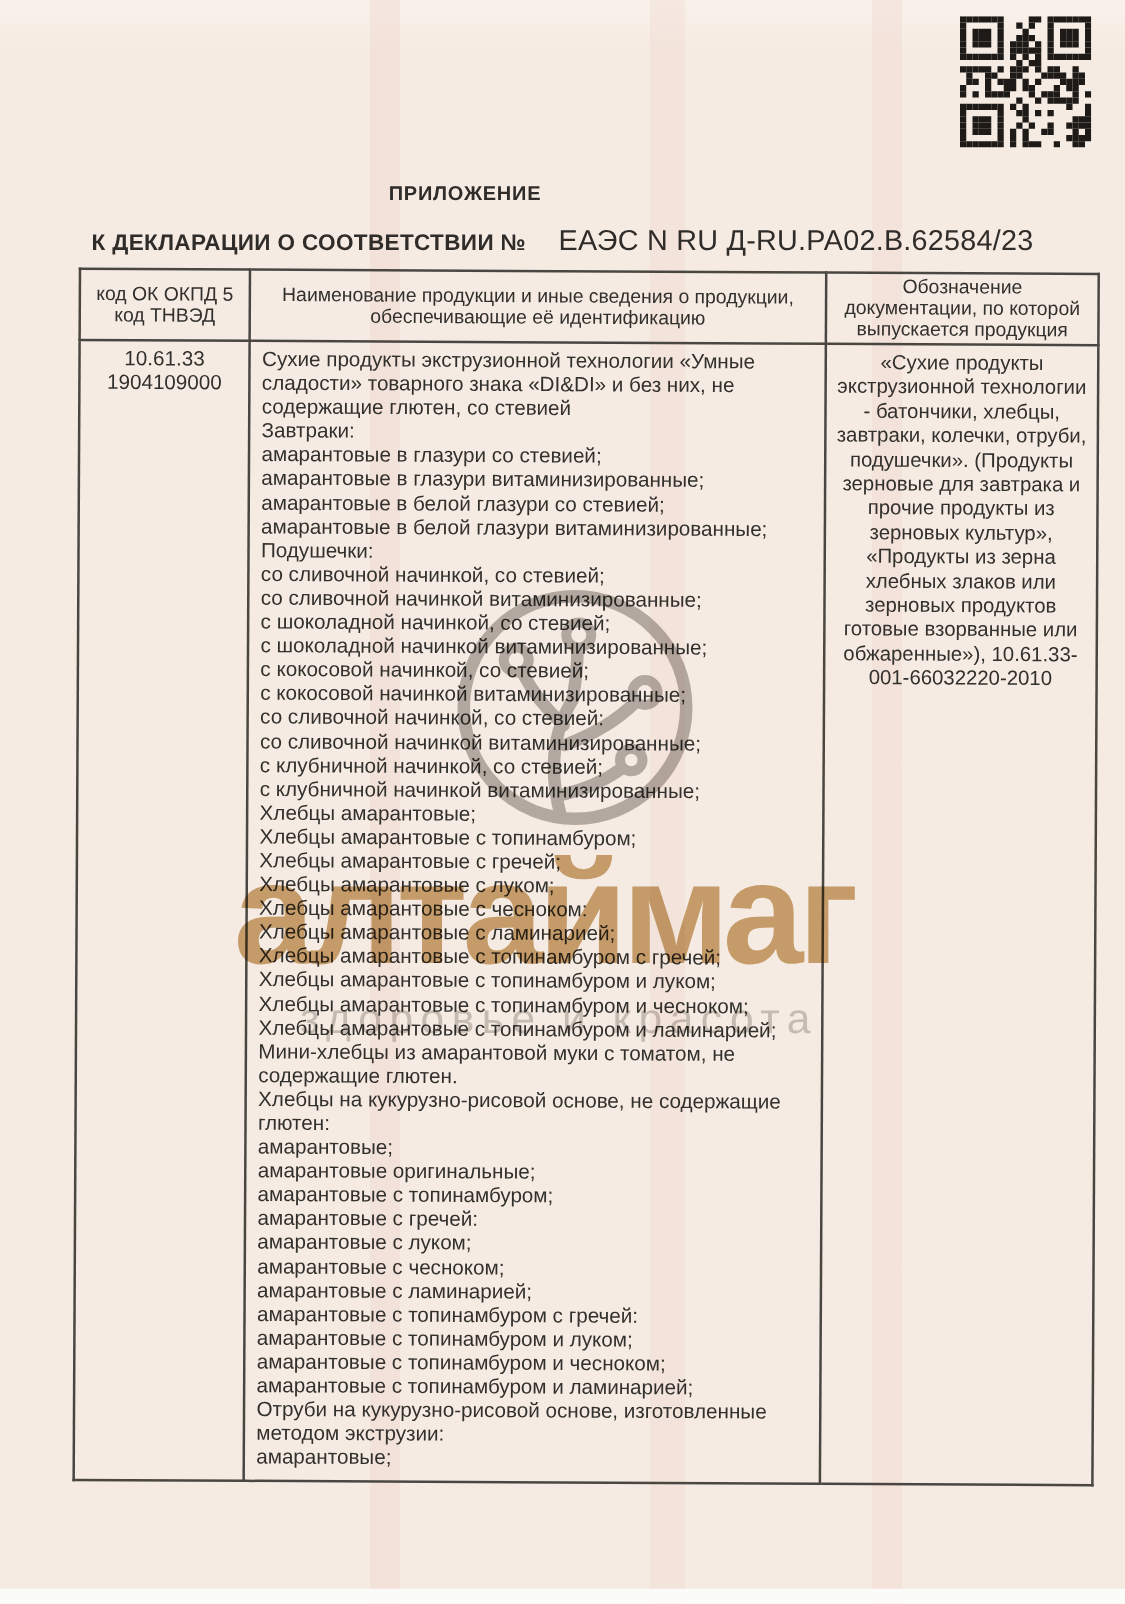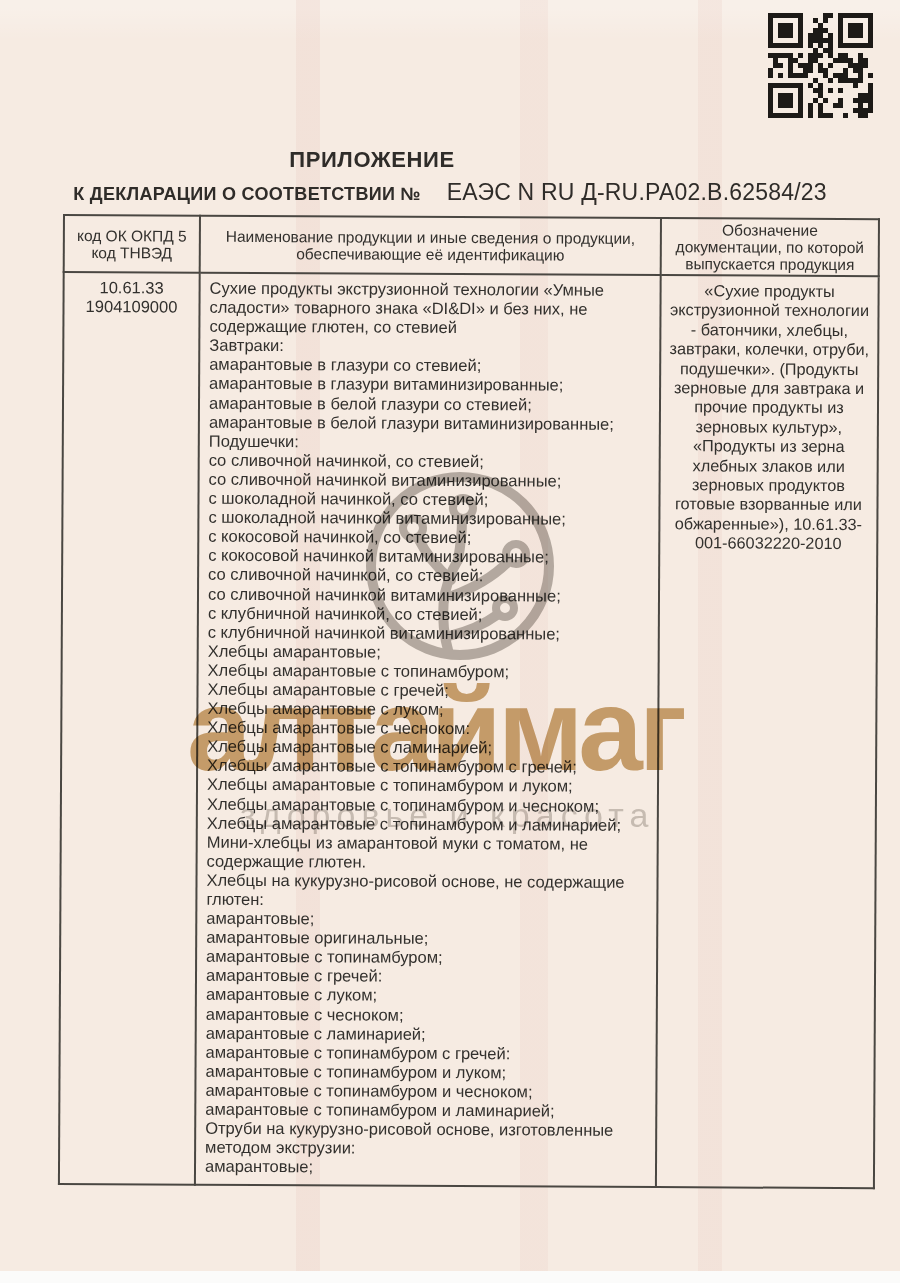--- a/index.html
+++ b/index.html
@@ -19,21 +19,21 @@
   }
   .bottom-strip{
     position:absolute;left:0;bottom:0;width:900px;height:12px;background:#fbfbfa;
   }
   .qr{
     position:absolute;left:768px;top:13px;width:105px;height:105px;
   }
   .qr svg{display:block;}
   .doc-title{
     position:absolute;left:0;top:147px;width:744px;text-align:center;
-    font-size:22px;font-weight:bold;color:#2f2c29;letter-spacing:.6px;
+    font-size:16px;font-weight:bold;color:#2f2c29;letter-spacing:.6px;
   }
   .doc-subtitle{
     position:absolute;left:0;top:179px;width:900px;
     display:flex;justify-content:center;align-items:baseline;gap:26px;
     color:#2f2c29;
   }
   .doc-subtitle .lbl{font-size:18px;font-weight:bold;letter-spacing:.3px;}
   .doc-subtitle .num{font-size:23px;font-weight:normal;letter-spacing:.2px;}
   table.decl{
     position:absolute;left:63px;top:214px;width:815px;height:962px;

